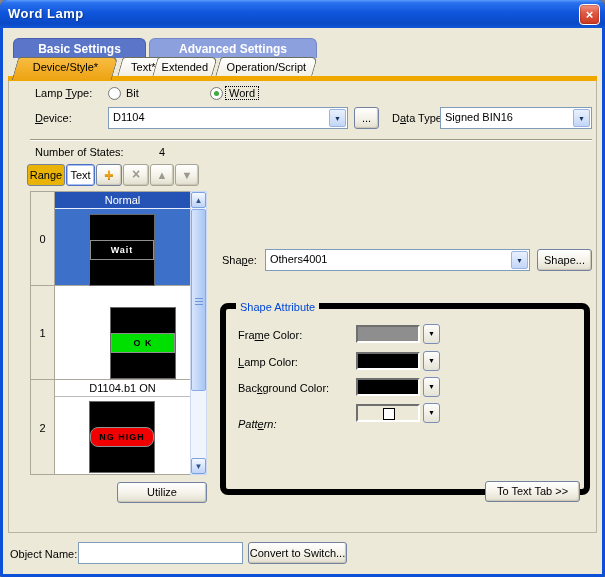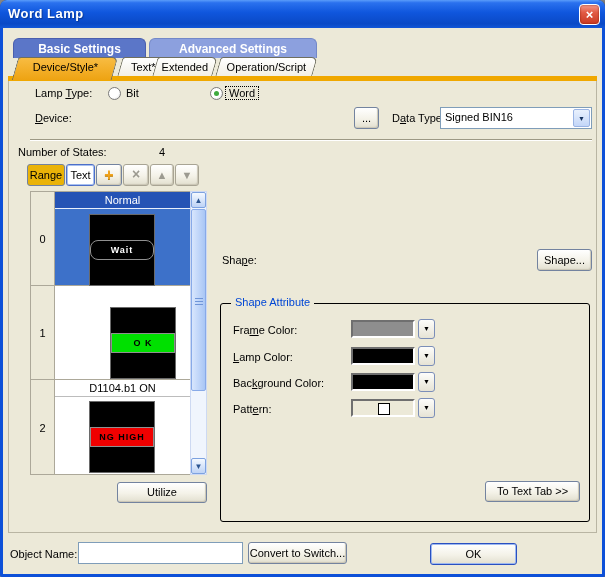--- a/index.html
+++ b/index.html
@@ -87,22 +87,22 @@
               background:linear-gradient(180deg,#f4f9ff,#bed3f6); border:1px solid #7da2e0;
               border-radius:2px; color:#2c5590; font-size:8px; line-height:15px; cursor:pointer; }
   .sb-thumb { position:absolute; left:0; top:17px; width:15px; height:182px;
               background:linear-gradient(90deg,#d8e6fd,#a9c6f5); border:1px solid #88aae8;
               border-radius:2px; cursor:grab; }
   .sb-grip { position:absolute; left:3px; top:88px; width:8px; height:7px;
              border-top:1px solid #6f95d8; border-bottom:1px solid #6f95d8; }
   .sb-grip::after { content:""; position:absolute; left:0; top:2px; width:8px; height:1px; background:#6f95d8; }
 
   
-  .groupbox { position:absolute; left:217px; top:275px; width:370px; height:219px;
-              border:1px solid #000000; border-radius:3px; }
+  .groupbox { position:absolute; left:217px; top:275px; width:370px; height:192px;
+              border:6px solid #000000; border-radius:8px; }
   .groupbox-title { position:absolute; left:10px; top:-8px; background:#ece9d8; padding:0 4px;
                     color:#0046d5; font-size:11px; }
   .swatch { position:absolute; left:130px; width:64px; height:18px;
             border:2px solid; border-color:#6f6f6f #ffffff #ffffff #6f6f6f; }
   .dd-btn { position:absolute; left:197px; width:17px; height:20px; border:1px solid #7b8eb8;
             border-radius:3px; background:linear-gradient(180deg,#fdfdfb,#e6e3d5);
             text-align:center; font-size:7px; line-height:18px; color:#000; cursor:pointer; }
   .pattern-sq { position:absolute; left:25px; top:2px; width:12px; height:12px;
                 background:#fff; border:1px solid #000; }
   .swatch.pattern { background:#ece9d8; }
@@ -142,96 +142,103 @@
     <div class="accent-bar"></div>
     <div class="page"></div>
 
     <span class="abs label" style="left:32px; top:59px;"><span>Lamp </span><span class="ak">T</span><span>ype:</span></span>
     <div class="radio" style="left:105px; top:59px;"></div>
     <span class="abs label" style="left:123px; top:59px;">Bit</span>
     <div class="radio checked" style="left:207px; top:59px;"></div>
     <span class="abs label focus-rect" style="left:222px; top:58px;">Word</span>
 
     <span class="abs label" style="left:32px; top:84px;"><span class="ak">D</span><span>evice:</span></span>
+    <div class="combo" style="left:105px; top:79px; width:240px;">
+      <span class="combo-text">D1104</span>
+      <span class="combo-btn"><span>▼</span></span>
+    </div>
     <div class="btn" style="left:351px; top:79px; width:25px; height:22px; line-height:20px;">...</div>
     <span class="abs label" style="left:389px; top:84px;"><span>D</span><span class="ak">a</span><span>ta Type:</span></span>
     <div class="combo" style="left:437px; top:79px; width:152px;">
       <span class="combo-text">Signed BIN16</span>
       <span class="combo-btn"><span>▼</span></span>
     </div>
 
     <div class="sep" style="top:111px;"></div>
 
-    <span class="abs label" style="left:15px; top:118px;">Number of States:</span>
+    <span class="abs label" style="left:32px; top:118px;">Number of States:</span>
     <span class="abs label" style="left:156px; top:118px;">4</span>
 
     <div class="btn pressed" style="left:24px; top:136px; width:38px; height:22px; line-height:20px;">Range</div>
     <div class="btn focus-blue" style="left:63px; top:136px; width:29px; height:22px; line-height:20px; background:#fff;">Text</div>
     <div class="btn" style="left:93px; top:136px; width:26px; height:22px; line-height:19px;"><span class="icon-gold">+</span></div>
     <div class="btn disabled" style="left:120px; top:136px; width:26px; height:22px; line-height:19px;"><span class="icon-gray" style="font-size:14px;">×</span></div>
     <div class="btn disabled" style="left:147px; top:136px; width:24px; height:22px; line-height:20px;"><span class="icon-gray" style="font-size:11px;">▲</span></div>
     <div class="btn disabled" style="left:172px; top:136px; width:24px; height:22px; line-height:20px;"><span class="icon-gray" style="font-size:11px;">▼</span></div>
 
     <div class="idx-cell" style="top:163px; height:95px; line-height:95px;">0</div>
     <div class="idx-cell" style="top:257px; height:95px; line-height:95px;">1</div>
     <div class="idx-cell" style="top:351px; height:96px; line-height:96px;">2</div>
 
     <div class="srow sel" style="top:163px; height:95px; border-top:1px solid #aca899;">
       <div class="hdr">Normal</div>
       <div class="lamp" style="top:22px;">
-        <div class="band" style="background-color: rgb(0, 0, 0); color: rgb(255, 255, 255); border-radius: 8px;">Wait</div>
+        <div class="band" style="background-color: rgb(0, 0, 0); color: rgb(255, 255, 255);">Wait</div>
       </div>
     </div>
     <div class="srow" style="top:258px; height:94px;">
       <div class="lamp" style="top:21px;margin-left:21px;">
         <div class="band" style="background-color: rgb(0, 224, 0); color: rgb(0, 0, 0);">O K</div>
       </div>
     </div>
     <div class="srow" style="top:352px; height:95px;">
       <div class="hdr">D1104.b1 ON</div>
       <div class="lamp" style="top:21px;">
-        <div class="band" style="background-color: rgb(240, 0, 0); color: rgb(0, 0, 0);">NG HIGH</div>
+        <div class="band" style="background-color: rgb(240, 0, 0); color: rgb(0, 0, 0); border-radius: 8px;">NG HIGH</div>
       </div>
     </div>
 
     <div class="sbar">
       <div class="sb-arrow" style="top:0;">▲</div>
       <div class="sb-thumb">
           <div class="sb-grip"></div>
         </div>
       <div class="sb-arrow" style="bottom:0;">▼</div>
     </div>
 
     <div class="btn" style="left:114px; top:454px; width:90px; height:21px; line-height:19px;">Utilize</div>
 
     <span class="abs label" style="left:219px; top:226px;"><span>Sha</span><span class="ak">p</span><span>e:</span></span>
+    <div class="combo" style="left:262px; top:221px; width:265px;">
+      <span class="combo-text">Others4001</span>
+      <span class="combo-btn"><span>▼</span></span>
+    </div>
     <div class="btn" style="left:534px; top:221px; width:55px; height:22px; line-height:20px;">Shape...</div>
 
     <div class="groupbox">
       <span class="groupbox-title">Shape Attribute</span>
 
       <span class="abs label" style="left:12px; top:20px;"><span>Fra</span><span class="ak">m</span><span>e Color:</span></span>
       <div class="swatch" style="top: 16px; background-color: rgb(142, 142, 142);"></div>
       <div class="dd-btn" style="top:15px;">▼</div>
 
       <span class="abs label" style="left:12px; top:47px;"><span></span><span class="ak">L</span><span>amp Color:</span></span>
       <div class="swatch" style="top: 43px; background-color: rgb(0, 0, 0);"></div>
       <div class="dd-btn" style="top:42px;">▼</div>
 
       <span class="abs label" style="left:12px; top:73px;"><span>Bac</span><span class="ak">k</span><span>ground Color:</span></span>
       <div class="swatch" style="top: 69px; background-color: rgb(0, 0, 0);"></div>
       <div class="dd-btn" style="top:68px;">▼</div>
 
-      <span class="abs label" style="left:12px; top:99px;"><span>Patt</span><span class="ak">e</span><span>rn:</span></span>
+      <span class="abs label" style="left:12px; top:109px;font-style:italic;"><span>Patt</span><span class="ak">e</span><span>rn:</span></span>
       <div class="swatch pattern" style="top:95px;">
           <div class="pattern-sq"></div>
         </div>
       <div class="dd-btn" style="top:94px;">▼</div>
     </div>
 
     <div class="btn" style="left:482px; top:453px; width:95px; height:21px; line-height:19px;">To Text Tab &gt;&gt;</div>
 
     <span class="abs label" style="left:7px; top:520px;">Object Name:</span>
     <input class="input" style="left: 75px; top: 514px; width: 165px;" value="">
     <div class="btn" style="left:245px; top:514px; width:99px; height:22px; line-height:20px;">Convert to Switch...</div>
-    <div class="btn default" style="left:427px; top:515px; width:87px; height:22px; line-height:20px;">OK</div>
   </div>
 </div>
 
 </body></html>

